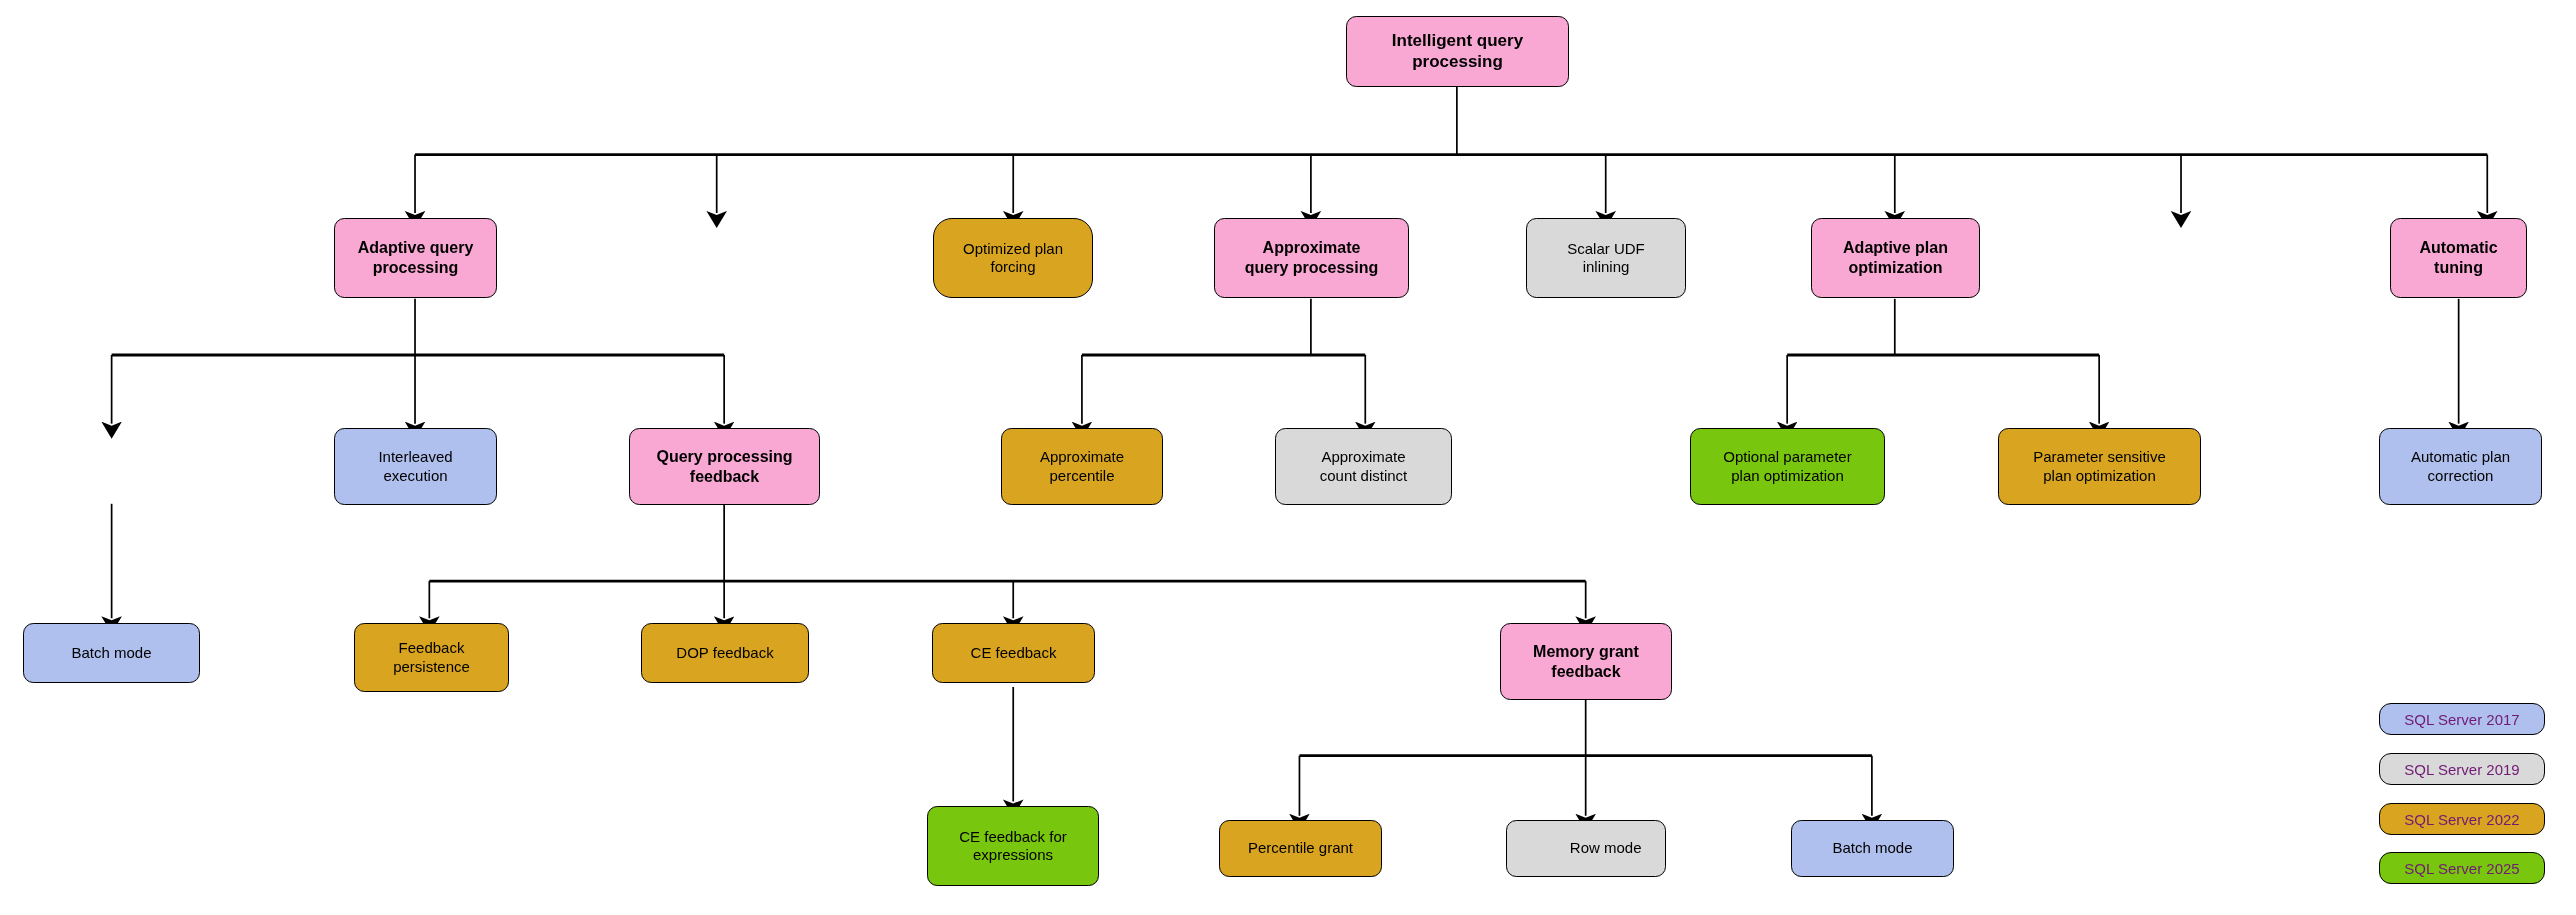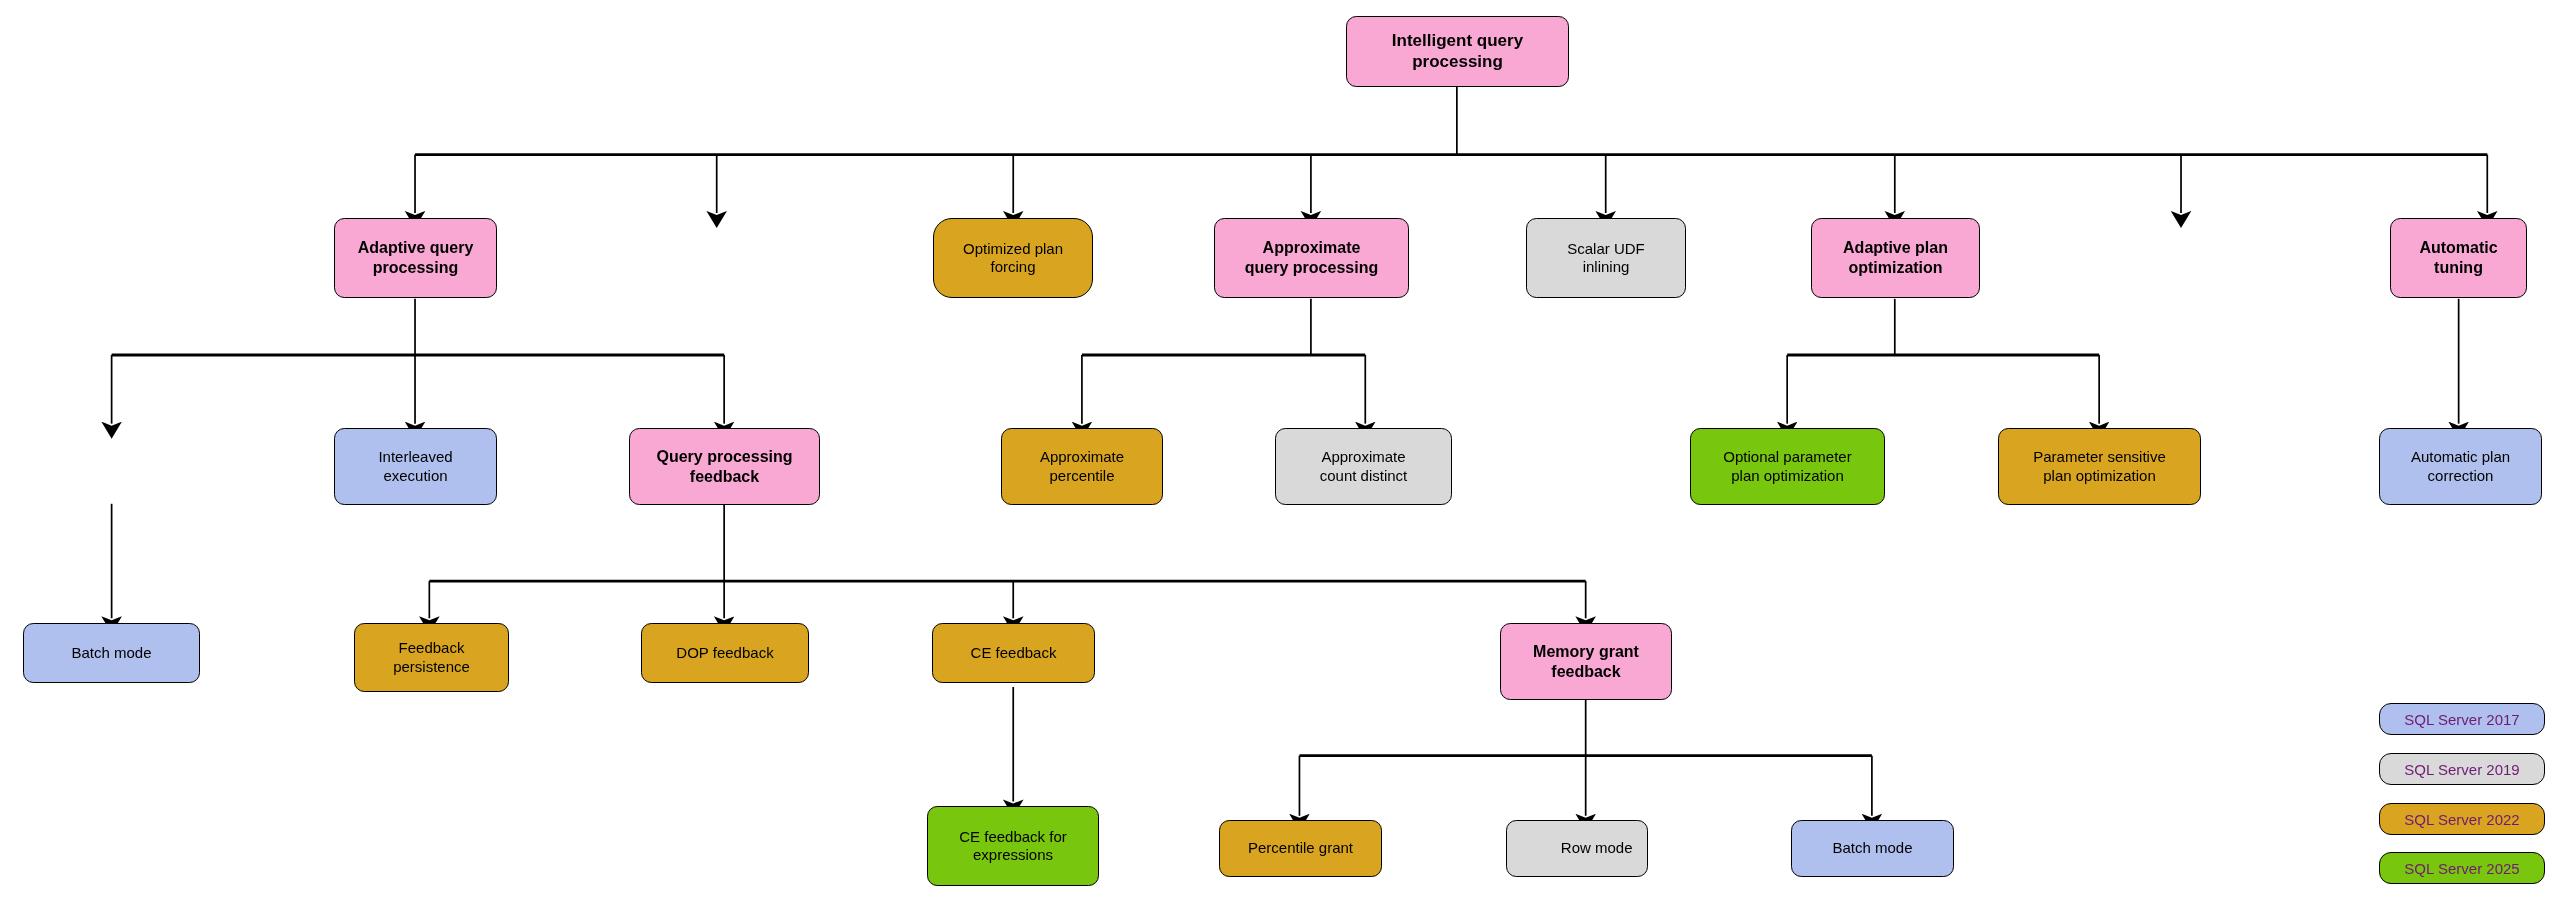--- a/index.html
+++ b/index.html
@@ -181,21 +181,21 @@
 feedback</span>
   </div>
 
   <div class="node fill-green" style="left:927px;top:806px;width:172px;height:80px;font-size:15px;">
     <span class="lbl">CE feedback for
 expressions</span>
   </div>
   <div class="node fill-gold" style="left:1219px;top:820px;width:163px;height:57px;font-size:15px;">
     <span class="lbl">Percentile grant</span>
   </div>
-  <div class="node fill-gray" style="left:1506px;top:820px;width:142px;height:57px;font-size:15px;padding-left:44px;">
+  <div class="node fill-gray" style="left:1506px;top:820px;width:160px;height:57px;font-size:15px;padding-left:44px;">
     <span class="lbl">Row mode</span>
   </div>
   <div class="node fill-blue" style="left:1791px;top:820px;width:163px;height:57px;font-size:15px;">
     <span class="lbl">Batch mode</span>
   </div>
 
   <div>
     <div class="legend-item fill-blue" style="left:2379px;top:703px;width:166px;height:32px;">
       <span>SQL Server 2017</span>
     </div>

